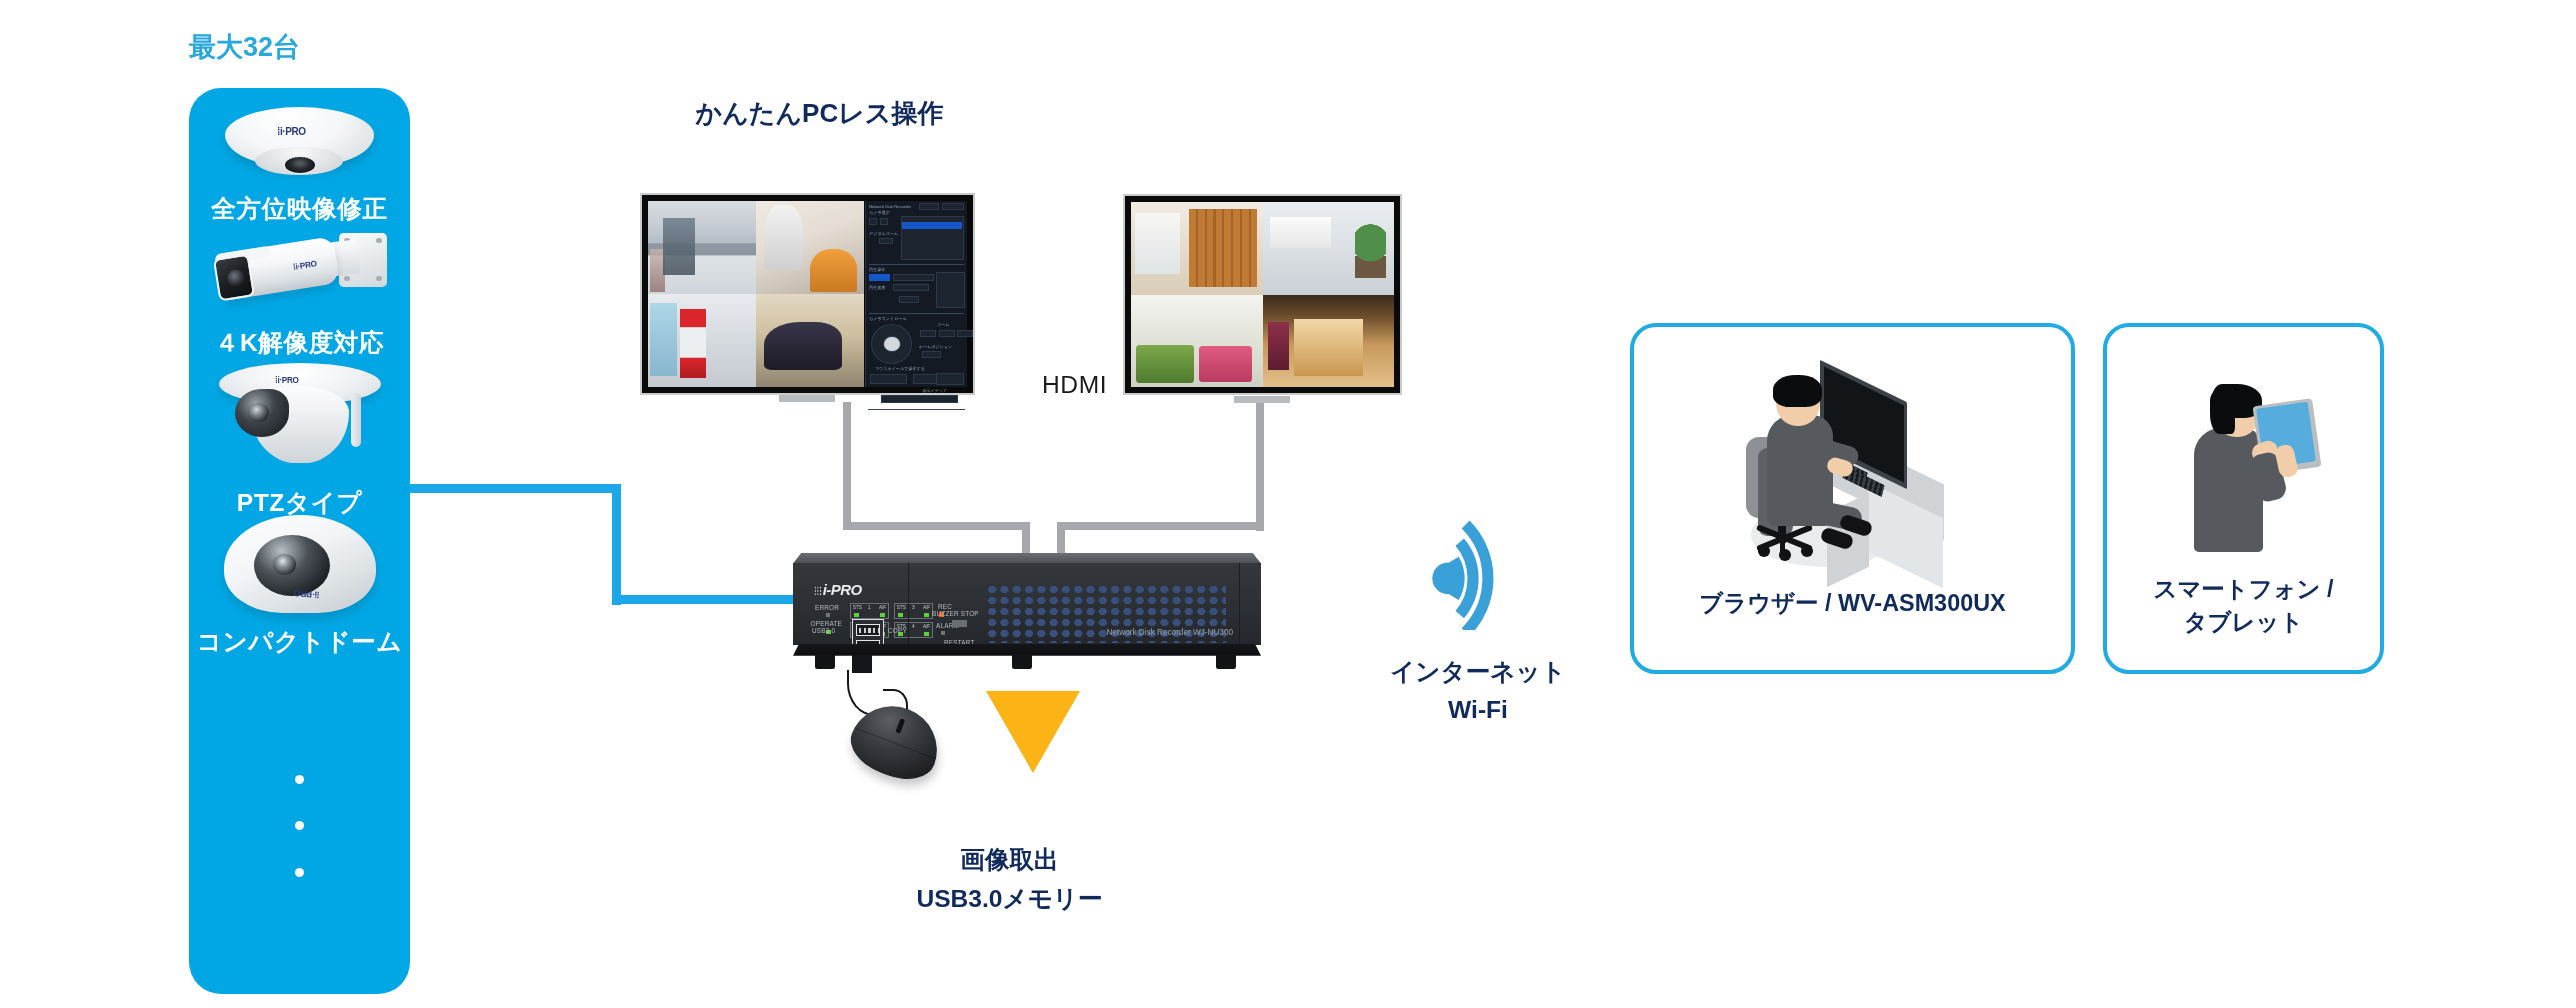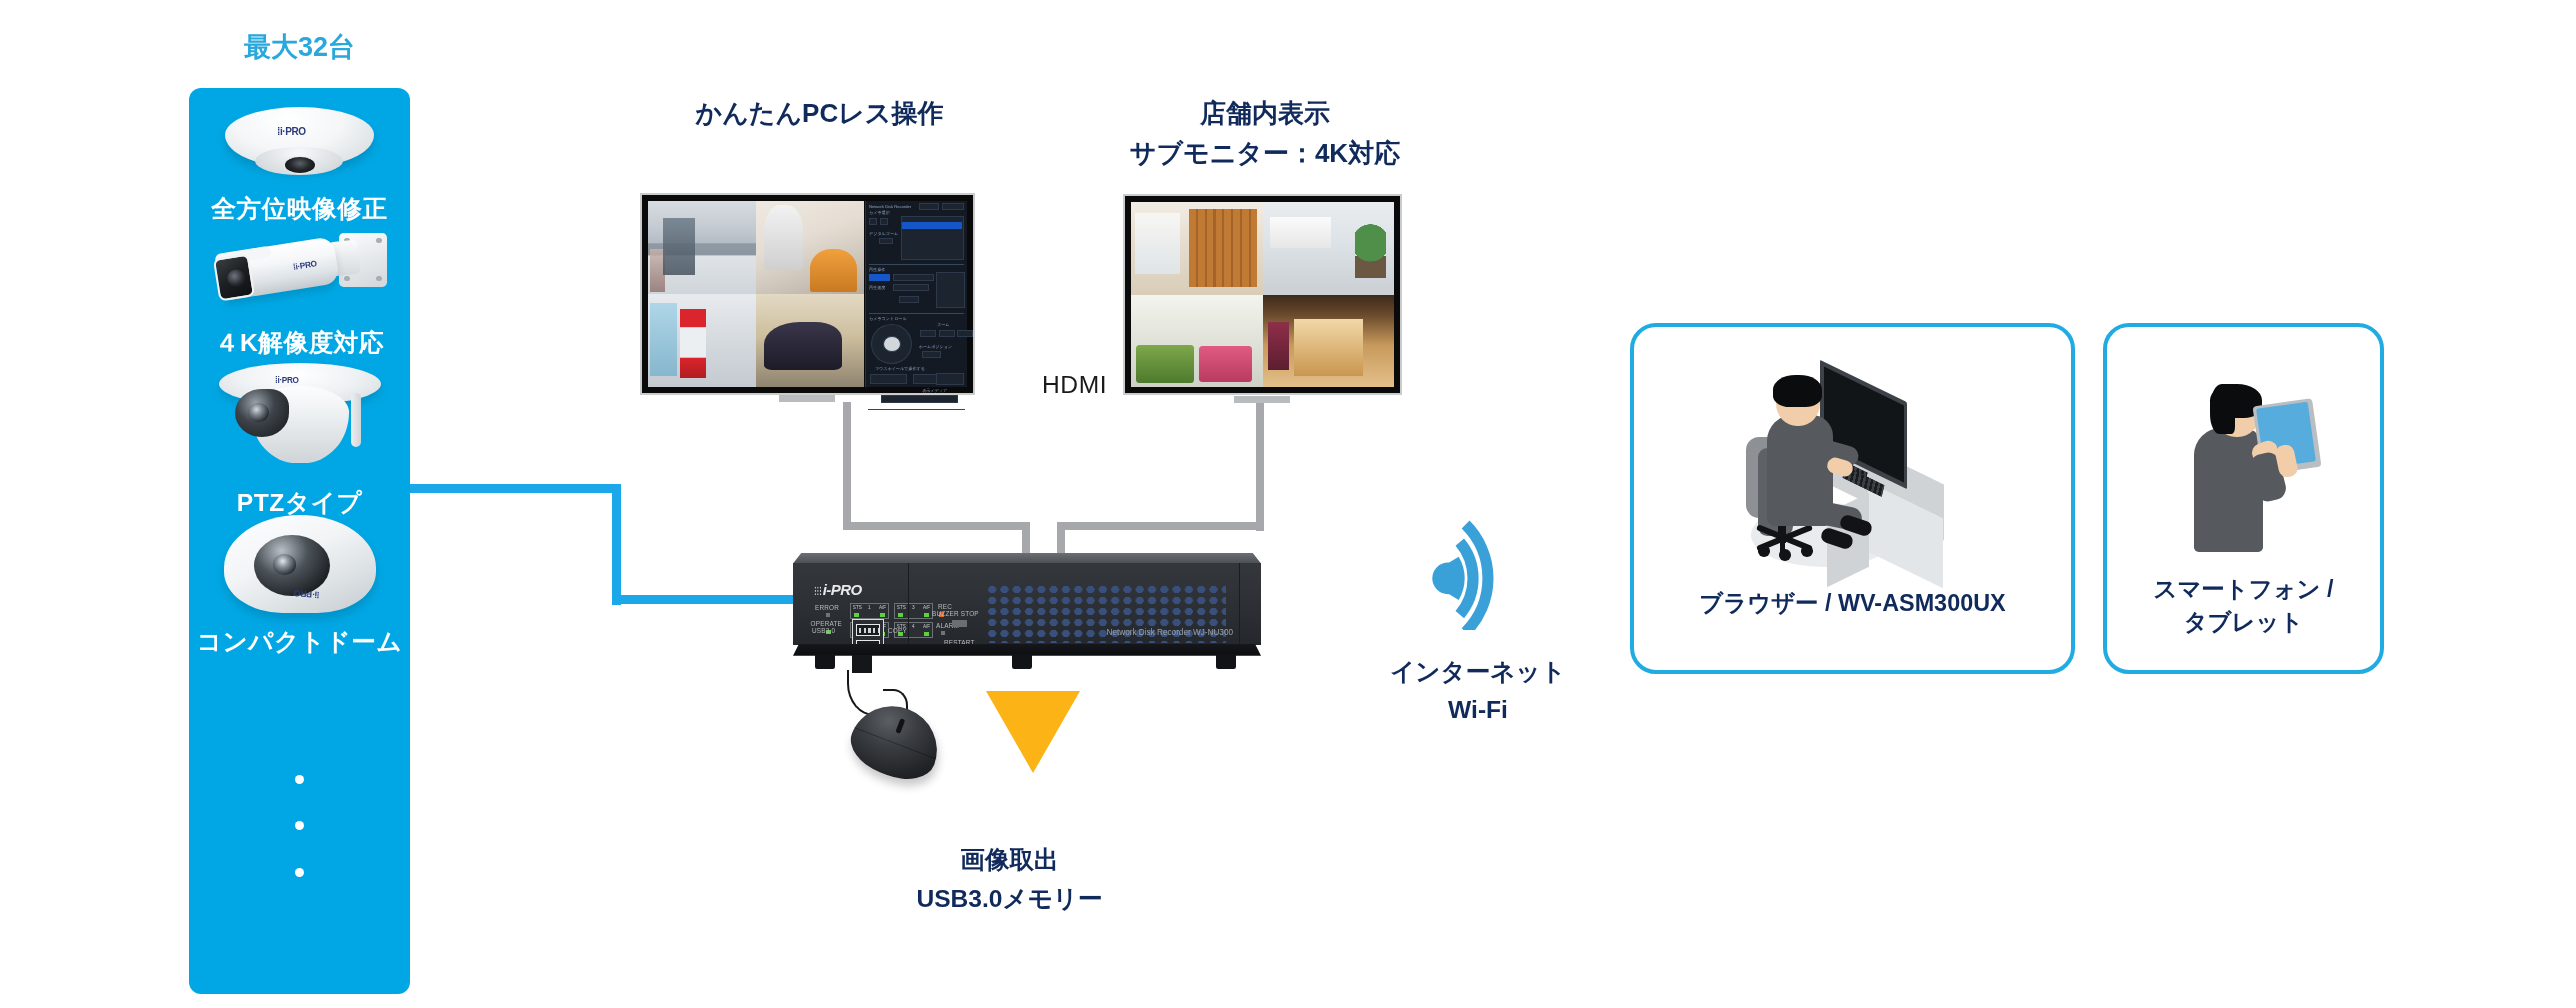--- a/index.html
+++ b/index.html
@@ -13,32 +13,32 @@
 
   
   .navy { color: #112A5C; font-weight: 700; }
   .cyan-txt { color: #29A8DC; font-weight: 700; }
 
   
   #cam-panel {
     position: absolute; left: 189px; top: 88px;
     width: 221px; height: 906px;
     background: #00A7E4;
-    border-radius: 12px;
+    border-radius: 32px;
   }
   .cam-label {
     position: absolute; left: 0; width: 221px;
     text-align: center; font-size: 24.6px; letter-spacing: 0.6px;
     color:#fff; font-weight:700; line-height: 1.1;
   }
   .cam-img { position: absolute; }
 
   #cap-max32 {
     position: absolute; left: 189px; top: 29px; width: 221px;
-    text-align: center; font-size: 27px;
+    text-align: left; font-size: 27px;
   }
 
   .dot-white {
     position: absolute; width: 9.4px; height: 9.4px; border-radius: 50%;
     background: #ffffff; left: 295px;
   }
 
   
   .mon-cap {
     position: absolute; text-align: center; font-size: 26px; line-height: 1.55;
@@ -445,24 +445,20 @@
       <div class="ui-txt" style="right:20px;top:187px">表示メディア</div>
       <div class="ui-box" style="left:15px;top:194px;right:9.4px;height:8.2px"></div>
       <div class="ui-line" style="left:2.3px;top:208px;right:2.3px;height:0.6px"></div>
       <div class="ui-box" style="left:4.7px;bottom:3.5px;width:37px;height:9.4px"></div>
       <div class="ui-box" style="left:47px;bottom:3.5px;width:37px;height:9.4px"></div>
       <div class="ui-box" style="right:3.5px;bottom:2.3px;width:28px;height:11.7px"></div>
     </div>
   </div>
   <div class="mon-stand" style="left:779px; top:395px; width:56px; height:7px;"></div>
 
-  <div class="mon-cap navy" style="left:1095px; top:93px; width:340px;">
-    <div>店舗内表示</div>
-    <div>サブモニター：4K対応</div>
-  </div>
 
   <div class="monitor" id="sub-monitor" style="left:1123px; top:194px; width:279px; height:201px;">
     <div class="screen-grid" style="grid-template-columns:1fr 1fr; grid-template-rows:1fr 1fr;">
       <div class="pane sc-mall1"></div>
       <div class="pane sc-mall2"></div>
       <div class="pane sc-super"></div>
       <div class="pane sc-shop"></div>
     </div>
   </div>
   <div class="mon-stand" style="left:1234px; top:396px; width:56px; height:7px;"></div>

